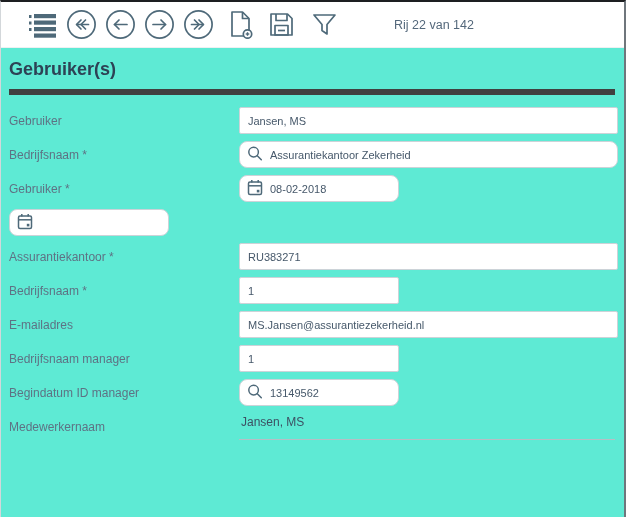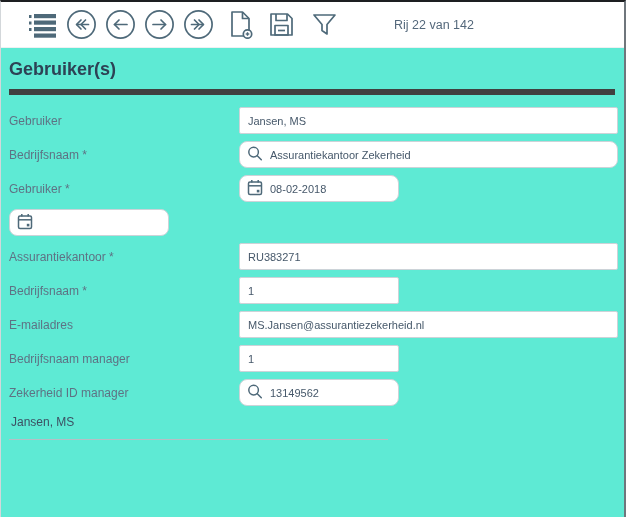--- a/index.html
+++ b/index.html
@@ -276,32 +276,33 @@
     </div>
 
     <div class="form-row">
       <span class="form-label">Bedrijfsnaam manager</span>
       <span class="field w-short">
         <input type="text" value="1" style="">
       </span>
     </div>
 
     <div class="form-row">
-      <span class="form-label">Zekerheid ID manager</span>
+      <span class="form-label">Begindatum ID manager</span>
       <span class="field w-short input-wrap">
         <button class="field-icon">
           <span>
             <svg width="16" height="16" viewBox="0 0 16 16" fill="none" stroke="#4e6979" stroke-width="1.5" stroke-linecap="round">
               <circle cx="6.6" cy="6.6" r="4.8"></circle>
               <line x1="10.3" y1="10.3" x2="14.3" y2="14.3"></line>
             </svg>
           </span>
         </button>
         <input type="text" value="13149562" style="">
       </span>
     </div>
 
     <div class="form-row">
+      <span class="form-label">Medewerkernaam</span>
       <span class="readonly-value">Jansen, MS</span>
     </div>
 
   </div>
 </div>
 
 </body></html>

